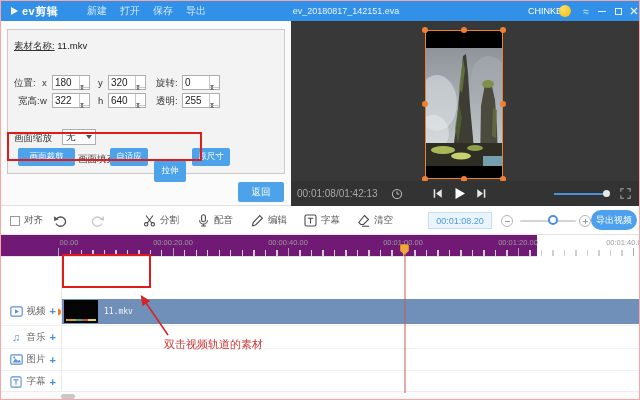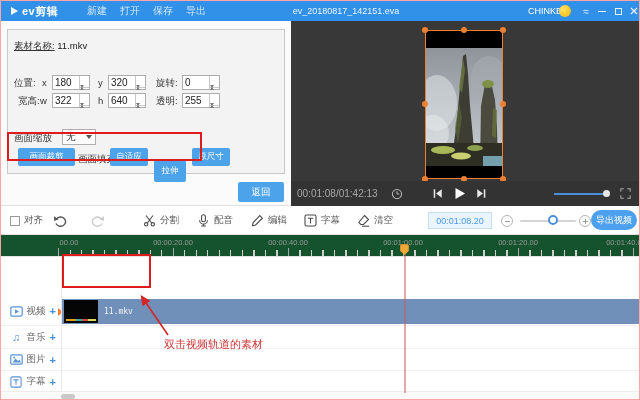--- a/index.html
+++ b/index.html
@@ -60,21 +60,21 @@
               color:#4a9ae8; font-size:9px; display:flex; align-items:center; justify-content:center; }
   .zoomcircle { position:absolute; top:9px; width:12px; height:12px; border:1px solid #b5b5b5; border-radius:50%; }
   .zoomcircle .h { position:absolute; left:2.5px; top:5px; width:5px; height:1px; background:#999; }
   .zoomcircle .v { position:absolute; left:5px; top:2.5px; width:1px; height:5px; background:#999; }
   #zoom-track { position:absolute; left:519px; top:14px; width:56px; height:2px; background:#d5d5d5; border-radius:1px; }
   #zoom-handle { position:absolute; left:547px; top:9px; width:10px; height:10px; background:#fff; border:2px solid #4a90d8; border-radius:50%; }
   #export-btn { position:absolute; left:590px; top:4px; width:46px; height:20px; background:#4da0ee; color:#fff;
                 border:none; border-radius:10px; font-size:9px; font-family:"Liberation Sans",sans-serif; }
 
   
-  #ruler { position:absolute; left:0; top:234px; width:640px; height:22px; background:#14532d; border-bottom:1px solid #e6e6e6;text-decoration:underline; }
+  #ruler { position:absolute; left:0; top:234px; width:536px; height:22px; background:#701a75; border-bottom:1px solid #e6e6e6;text-decoration:underline; }
   .rlabel { position:absolute; top:3px; font-size:7.5px; color:#9a9a9a; transform:translateX(-50%); white-space:nowrap; }
   #tickstrip { position:absolute; left:57px; top:15px; width:583px; height:6px;
                background:repeating-linear-gradient(to right, #cfcfcf 0 1px, transparent 1px 11.5px); }
   .majortick { position:absolute; top:13px; width:1px; height:8px; background:#a8a8a8; }
   #trackarea { position:absolute; left:0; top:256px; width:540px; height:144px; background:#fff;margin-top:40px; }
   .trow { position:absolute; left:0; width:640px; border-bottom:1px solid #f1f1f1; }
   .thead { position:absolute; left:0; top:0; height:100%; width:60px; display:flex; align-items:center; justify-content:flex-end; gap:4px; padding-right:5px; }
   .tlabel { font-size:9.5px; color:#666; }
   .tplus { color:#4a90d8; font-size:11px; font-weight:bold; }
   .ticon { display:flex; align-items:center; justify-content:center; width:13px; height:13px; color:#5b93d5; font-size:11px; }

